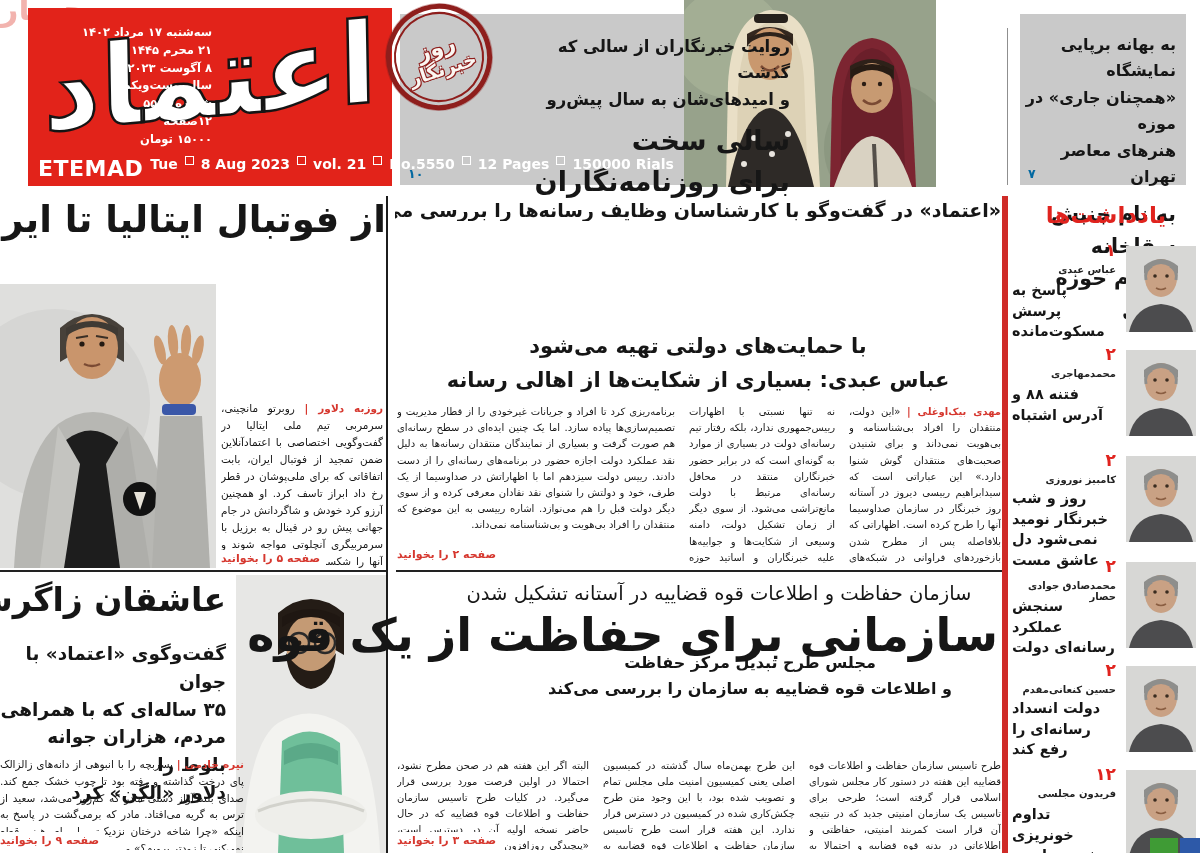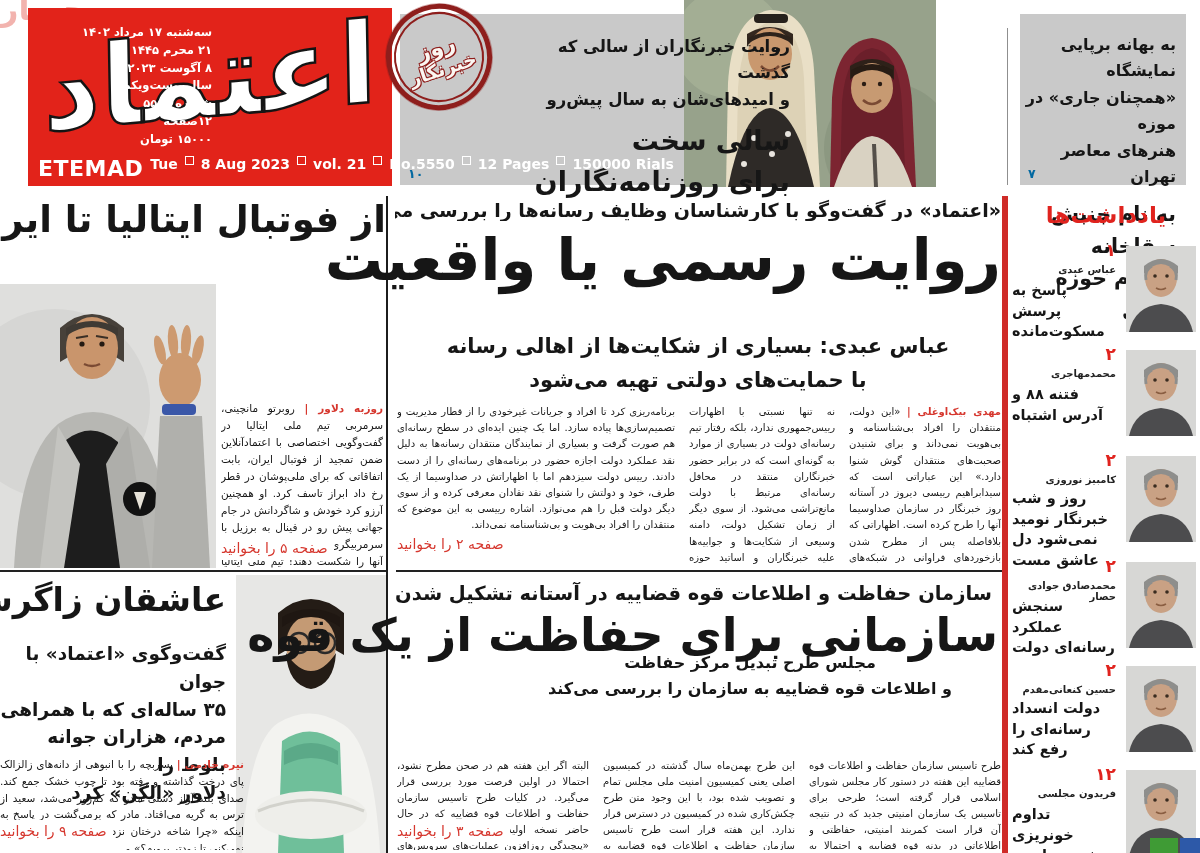--- a/index.html
+++ b/index.html
@@ -50,42 +50,42 @@
   .hr-left{left:0;top:570px;width:386px;height:1.5px;background:#222;}
   .hr-mid{left:396px;top:570px;width:606px;height:1.5px;background:#222;}
 
   
   .fb-headline{left:0;top:198px;width:386px;text-align:center;direction:rtl;font-size:37px;font-weight:800;white-space:nowrap;}
   .fb-subhead{left:150px;top:268px;width:232px;text-align:right;direction:rtl;font-size:19.5px;font-weight:700;line-height:1.55;}
   .fb-photo{left:0;top:284px;width:216px;height:284px;}
   .fb-body{left:221px;top:400px;width:162px;height:168px;overflow:hidden;direction:rtl;text-align:justify;
            font-size:10.5px;line-height:1.62;}
   .byline{color:#d6372e;font-weight:800;}
-  .pageref{position:absolute;left:0;bottom:8px;background:#fff;color:#d6372e;font-weight:400;
-           font-size:14px;padding-right:6px;direction:rtl;}
+  .pageref{position:absolute;left:0;bottom:0;background:#fff;color:#d6372e;font-weight:700;
+           font-size:11px;padding-right:6px;direction:rtl;}
 
   
   .zg-headline{left:0;top:580px;width:226px;text-align:center;direction:rtl;font-size:33px;font-weight:800;white-space:nowrap;}
   .zg-subhead{left:0;top:640px;width:226px;text-align:right;direction:rtl;font-size:18.5px;font-weight:700;line-height:1.5;padding-right:2px;}
   .zg-photo{left:236px;top:575px;width:150px;height:278px;}
   .zg-body{left:0;top:756px;width:244px;height:94px;overflow:hidden;direction:rtl;text-align:justify;
            font-size:10.5px;line-height:1.6;}
 
   
   .main-kicker{left:395px;top:199px;width:606px;text-align:right;direction:rtl;font-size:19px;font-weight:800;white-space:nowrap;overflow:hidden;}
   .main-headline{left:395px;top:226px;width:606px;text-align:center;direction:rtl;font-size:58px;font-weight:800;white-space:nowrap;}
   .main-subhead{left:395px;top:330px;width:606px;text-align:center;direction:rtl;font-size:21px;font-weight:800;line-height:1.6;}
   .main-body{left:397px;top:404px;width:604px;height:160px;display:flex;gap:14px;direction:rtl;overflow:hidden;}
   .main-body .col{text-align:justify;font-size:10px;line-height:1.62;position:relative;overflow:hidden;}
   .mc1{width:152px;flex:0 0 auto;}
   .mc2{width:146px;flex:0 0 auto;}
   .mc3{flex:1 1 auto;}
 
   
-  .jd-kicker{left:395px;top:582px;width:600px;text-align:left;direction:rtl;font-size:19.5px;font-weight:700;white-space:nowrap;overflow:hidden;}
+  .jd-kicker{left:419px;top:582px;width:600px;text-align:center;direction:rtl;font-size:19.5px;font-weight:400;white-space:nowrap;overflow:hidden;}
   .jd-headline{left:395px;top:608px;width:603px;text-align:right;direction:rtl;font-size:46px;font-weight:800;white-space:nowrap;}
   .jd-subhead{left:500px;top:650px;width:500px;text-align:center;direction:rtl;font-size:16px;font-weight:800;line-height:1.65;}
   .jd-body{left:397px;top:758px;width:604px;height:92px;display:flex;gap:14px;direction:rtl;overflow:hidden;}
   .jd-body .col{flex:1 1 0;text-align:justify;font-size:10px;line-height:1.6;position:relative;overflow:hidden;}
 
   
   .sidebar{left:1012px;top:196px;width:188px;height:657px;}
   .notes-title{position:absolute;left:0;right:0;top:6px;text-align:center;color:#e0231e;font-size:23px;font-weight:800;direction:rtl;}
   .note-item{position:absolute;left:0;right:0;height:102px;}
   .note-photo{position:absolute;right:4px;top:6px;width:70px;height:86px;}
@@ -190,24 +190,23 @@
   <svg class="abs zg-photo" viewBox="0 0 150 278">
       <use href="#ph-zagros"></use>
     </svg>
   <div class="abs zg-body">
     <span class="byline">نیره خادمی |</span>
     <span>پسربچه را با انبوهی از دانه‌های زالزالک پای درخت گذاشته و رفته بود تا چوب خشک جمع کند. صدای بلند آواز دشتی مادر که کم‌زور می‌شد، سعید از ترس به گریه می‌افتاد. مادر که برمی‌گشت در پاسخ به اینکه «چرا شاخه درختان نزدیک‌تر را برای هیزم قطع نمی‌کنی تا زودتر برویم؟» و...</span>
     <span class="pageref">صفحه ۹ را بخوانید</span>
   </div>
 
   <div class="abs main-kicker">«اعتماد» در گفت‌وگو با کارشناسان وظایف رسانه‌ها را بررسی می‌کند</div>
-  <div class="abs main-headline">روایت رسمی یا واقعیت</div>
   <div class="abs main-subhead">
+    <div>با حمایت‌های دولتی تهیه می‌شود</div>
     <div>عباس عبدی: بسیاری از شکایت‌ها از اهالی رسانه</div>
-    <div>با حمایت‌های دولتی تهیه می‌شود</div>
   </div>
   <div class="abs main-body">
     <div class="col mc1">
       <span class="byline">مهدی بیک‌اوغلی |</span>
       <span>«این دولت، منتقدان را افراد بی‌شناسنامه و بی‌هویت نمی‌داند و برای شنیدن صحبت‌های منتقدان گوش شنوا دارد.» این عباراتی است که سیدابراهیم رییسی دیروز در آستانه روز خبرنگار در سازمان صداوسیما آنها را طرح کرده است. اظهاراتی که بلافاصله پس از مطرح شدن بازخوردهای فراوانی در شبکه‌های اجتماعی و فضای مجازی پیدا کرد و بازار حرف و حدیث درباره آن حسابی گرم شد. بسیاری از فعالان رسانه‌ای و خبرنگاران با اشاره به اینکه مشی دولت در مواجهه با انتقادات اهالی رسانه</span>
     </div>
     <div class="col mc2">
       <span>نه تنها نسبتی با اظهارات رییس‌جمهوری ندارد، بلکه رفتار تیم رسانه‌ای دولت در بسیاری از موارد به گونه‌ای است که در برابر حضور خبرنگاران منتقد در محافل رسانه‌ای مرتبط با دولت مانع‌تراشی می‌شود. از سوی دیگر از زمان تشکیل دولت، دامنه وسیعی از شکایت‌ها و جوابیه‌ها علیه خبرنگاران و اساتید حوزه رسانه ثبت شده که از نظر کمی در هیچ دوره دیگری سابقه نداشته است. پروژه خالص‌سازی، یکی از برنامه‌هایی است که یک طیف سیاسی خاص در اتمسفر سیاسی کشور</span>
     </div>
     <div class="col mc3">

